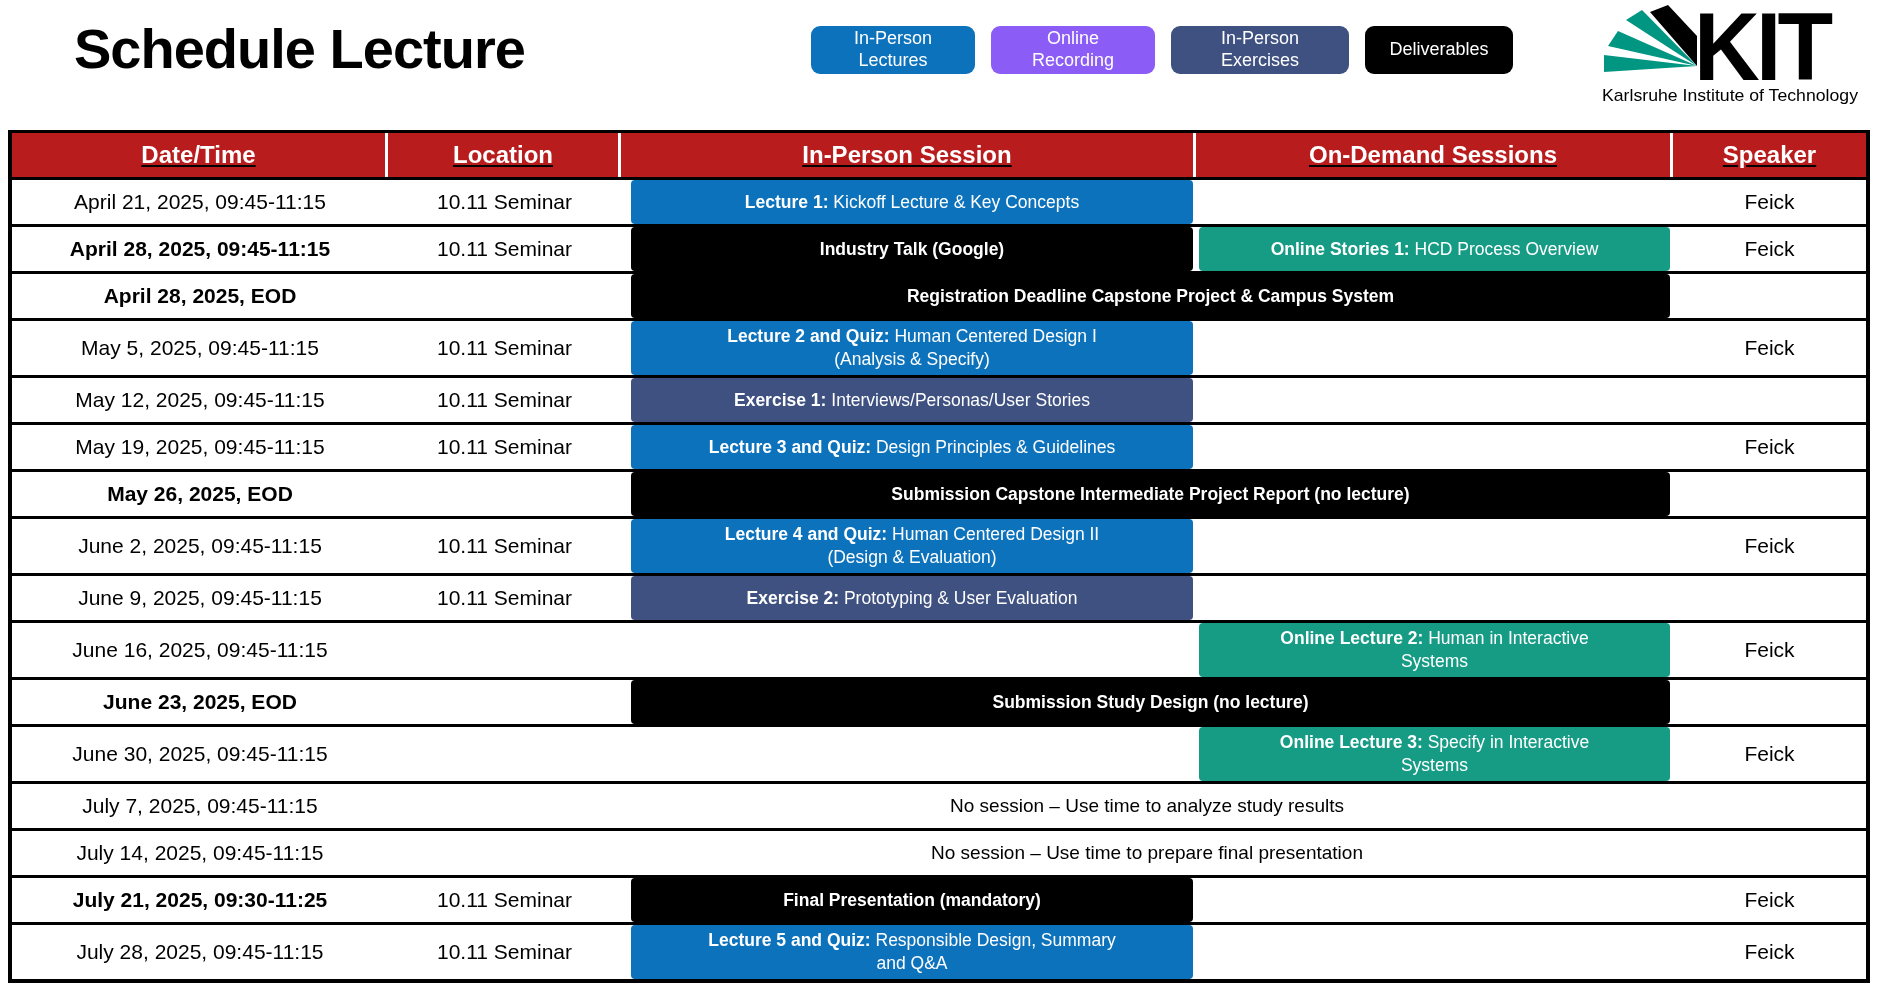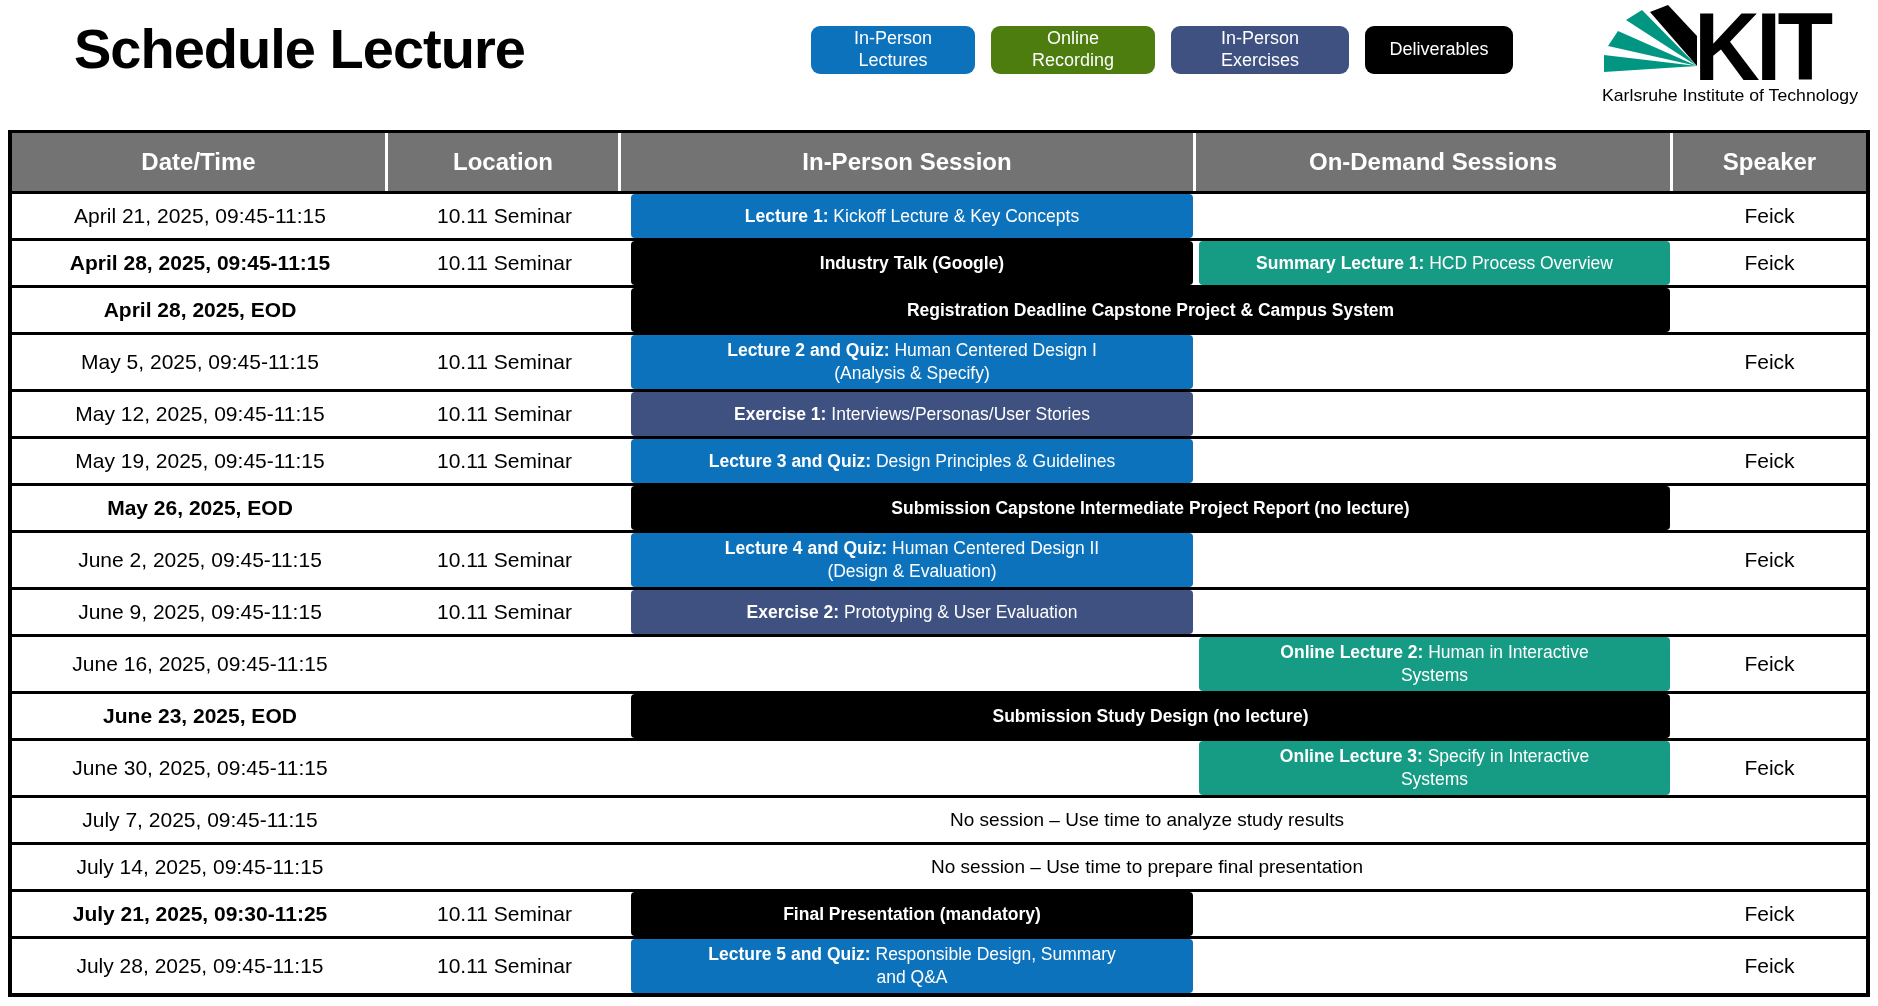--- a/index.html
+++ b/index.html
@@ -4,29 +4,29 @@
 <style>
   html,body{margin:0;padding:0;background:#fff;}
   body{width:1878px;height:1006px;overflow:hidden;font-family:"Liberation Sans",sans-serif;color:#000;}
 
   
   .topbar{position:relative;width:1878px;height:130px;}
   .page-title{position:absolute;left:74px;top:16px;font-size:56px;font-weight:bold;letter-spacing:-1px;white-space:nowrap;}
   .legend{position:absolute;left:795px;top:26px;display:flex;gap:16px;padding-left:16px;}
   .legend-pill{height:48px;border-radius:9px;color:#fff;font-size:18px;line-height:1.22;display:flex;flex-direction:column;align-items:center;justify-content:center;text-align:center;box-sizing:border-box;}
   .lp-blue{background:#0d72bc;width:164px;}
-  .lp-teal{background:#4d7c0f;width:164px;}
+  .lp-teal{background:#8b5cf6;width:164px;}
   .lp-slate{background:#3f5180;width:178px;}
   .lp-black{background:#000;width:148px;}
   .logo{position:absolute;top:2px;right:16px;width:262px;height:104px;}
 
   
   .sched{margin:0 8px;border:4px solid #000;border-top:3px solid #000;}
   .grid-row{display:grid;grid-template-columns:376px 233px 575px 477px auto;}
-  .thead{background:#737373;height:58px;}
+  .thead{background:#b91c1c;height:44px;text-decoration:underline;}
   .th{color:#fff;font-size:24px;font-weight:bold;display:flex;align-items:center;justify-content:center;border-right:3px solid #fff;}
   .th:last-child{border-right:none;}
   .row{border-top:3px solid #000;min-height:44px;background:#fff;}
   .row.tall{min-height:54px;}
   .cell{display:flex;align-items:center;justify-content:center;font-size:21px;text-align:left;}
   .cell.boldtxt{font-weight:bold;}
   .c1{grid-column:1}.c2{grid-column:2}.c3{grid-column:3}.c4{grid-column:4}.c34{grid-column:3/5}.c5{grid-column:5}
   .pill{align-self:stretch;margin:0 3px;border-radius:4px;color:#fff;font-size:17.5px;line-height:1.3;display:flex;flex-direction:column;align-items:center;justify-content:center;text-align:center;padding:2px 10px;box-sizing:border-box;}
   .pill.c3,.pill.c34{margin-left:10px;}
   .p-lecture{background:#0d72bc;}
@@ -91,21 +91,21 @@
     <div class="cell c5">Feick</div>
   </div>
 
   <div class="grid-row row">
     <div class="cell c1 boldtxt">April 28, 2025, 09:45-11:15</div>
     <div class="cell c2">10.11 Seminar</div>
     <div class="pill p-deliv c3">
       <div><b>Industry Talk (Google)</b></div>
     </div>
     <div class="pill p-online c4">
-      <div><b>Summary Lecture 1:</b><span> HCD Process Overview</span></div>
+      <div><b>Online Stories 1:</b><span> HCD Process Overview</span></div>
     </div>
     <div class="cell c5">Feick</div>
   </div>
 
   <div class="grid-row row">
     <div class="cell c1 boldtxt">April 28, 2025, EOD</div>
     <div class="cell c2"></div>
     <div class="pill p-deliv c34">
       <div><b>Registration Deadline Capstone Project &amp; Campus System</b></div>
     </div>

